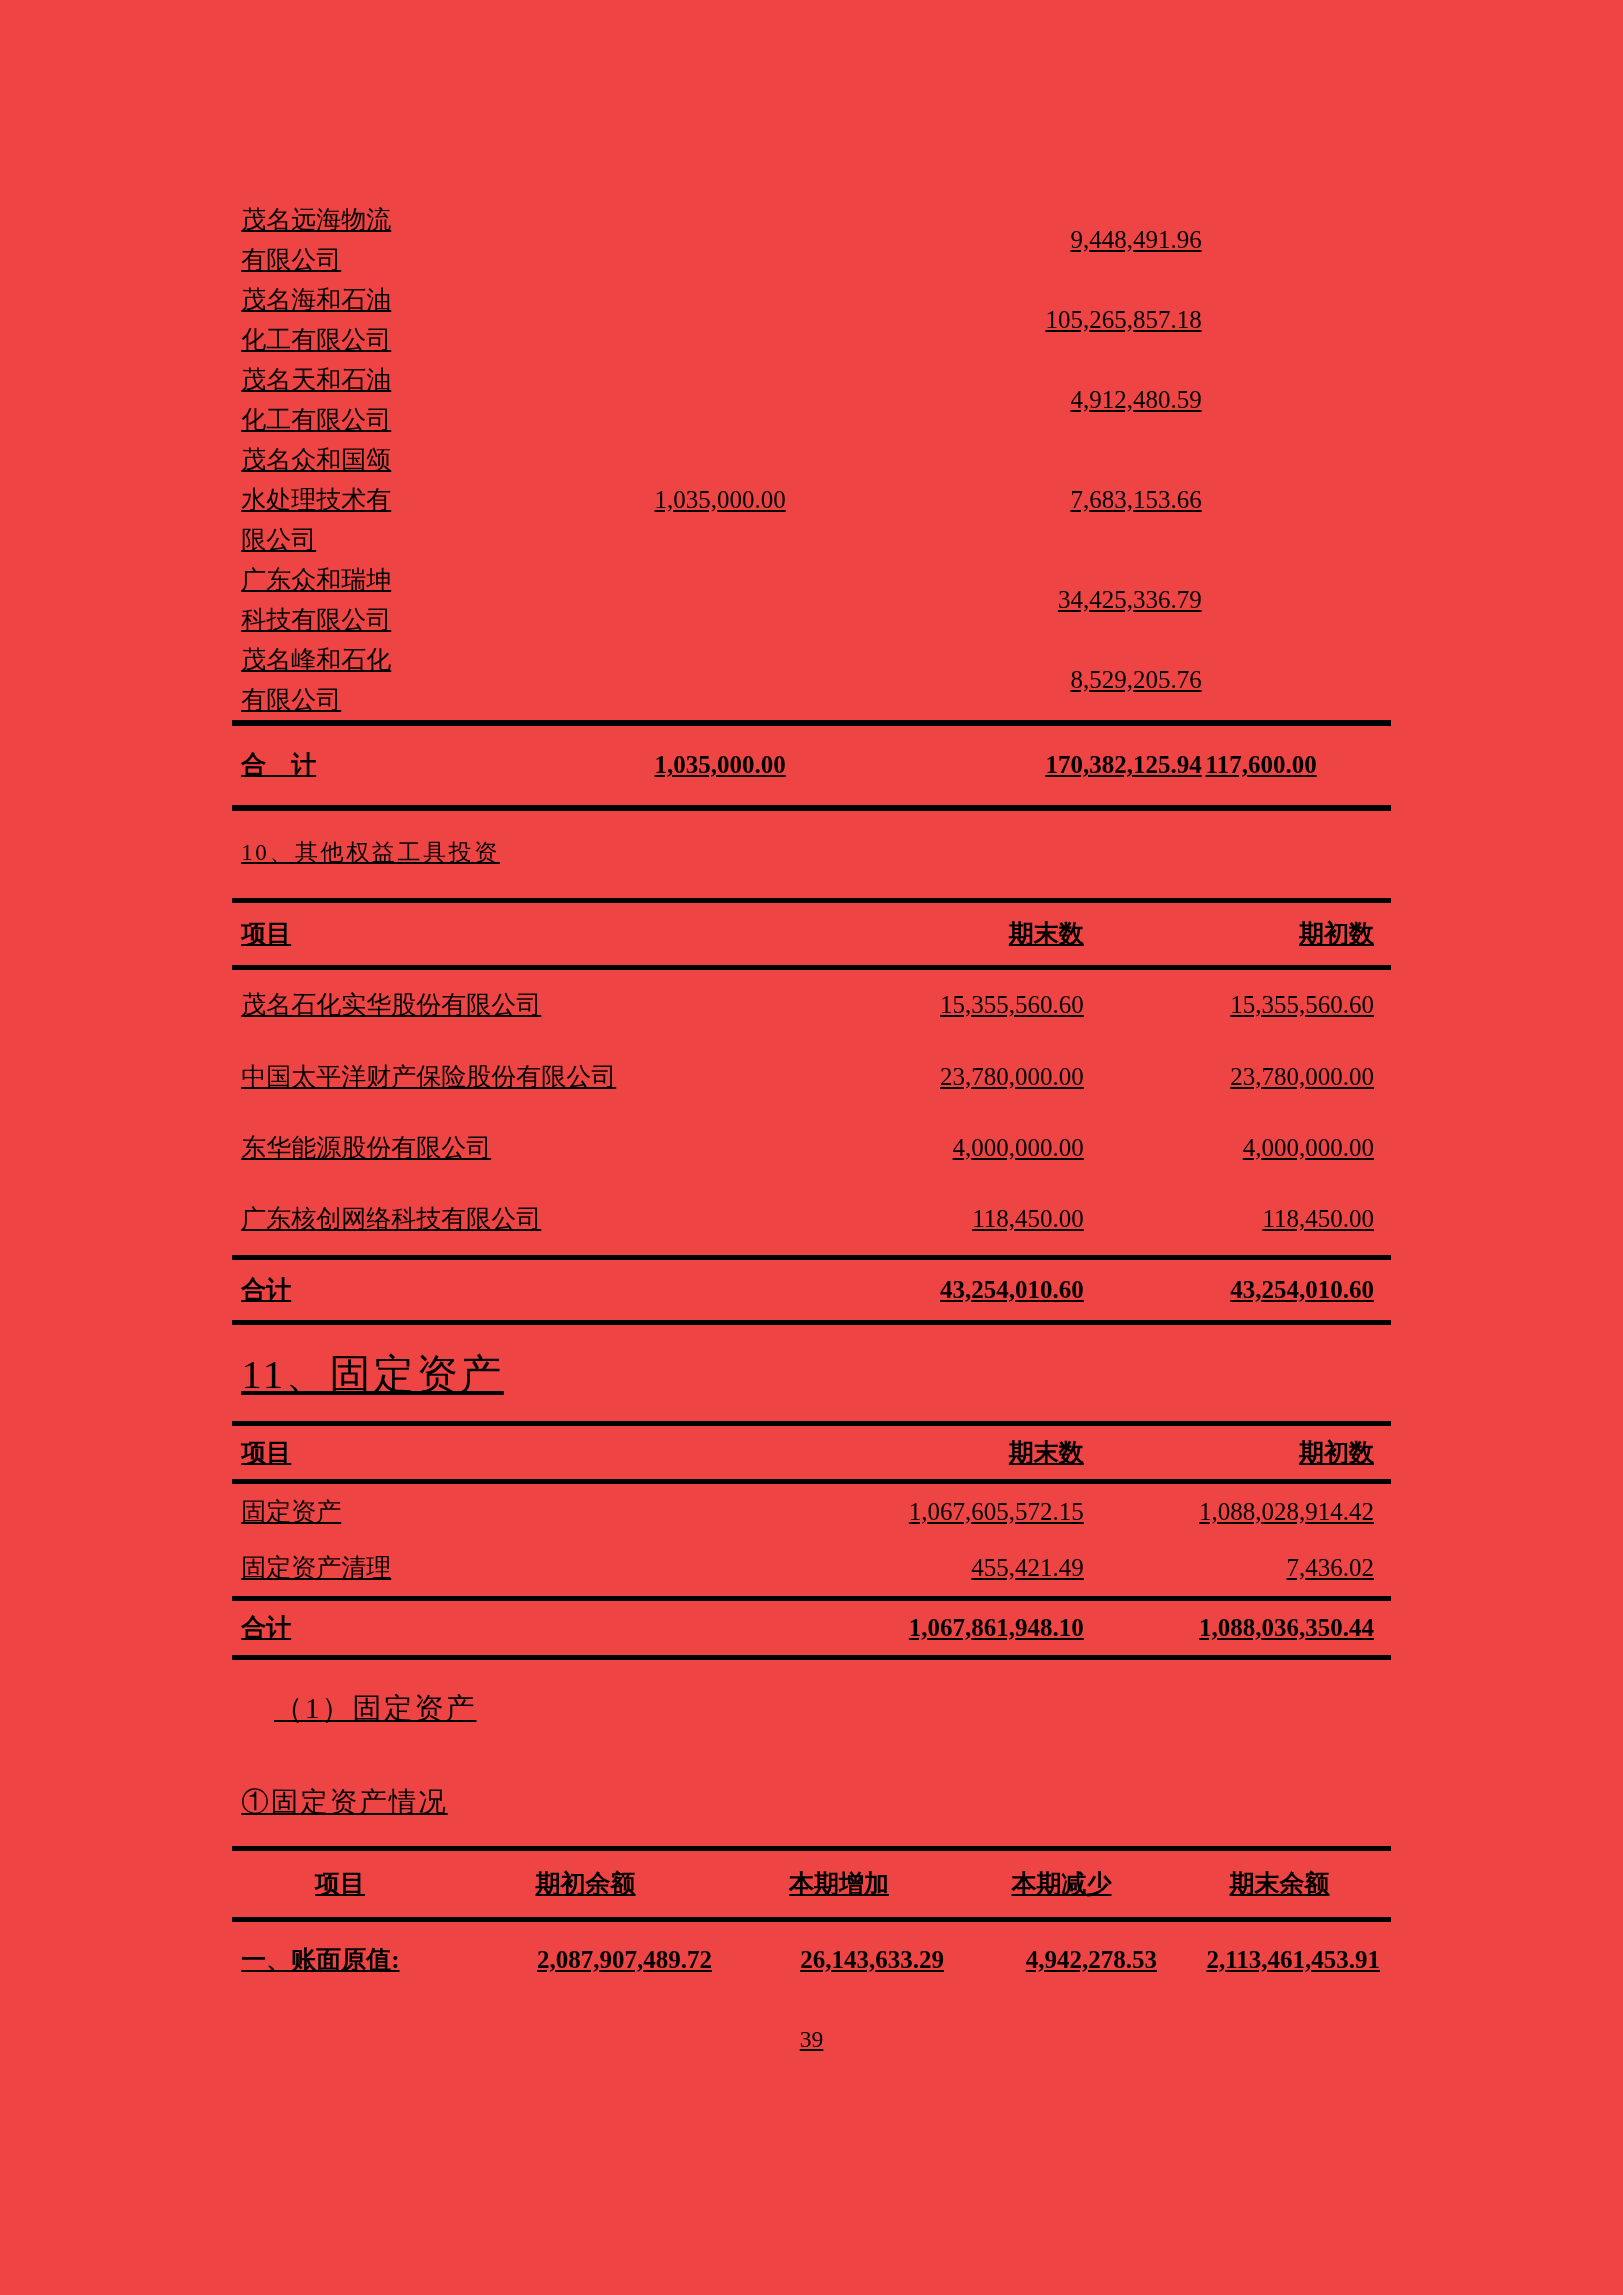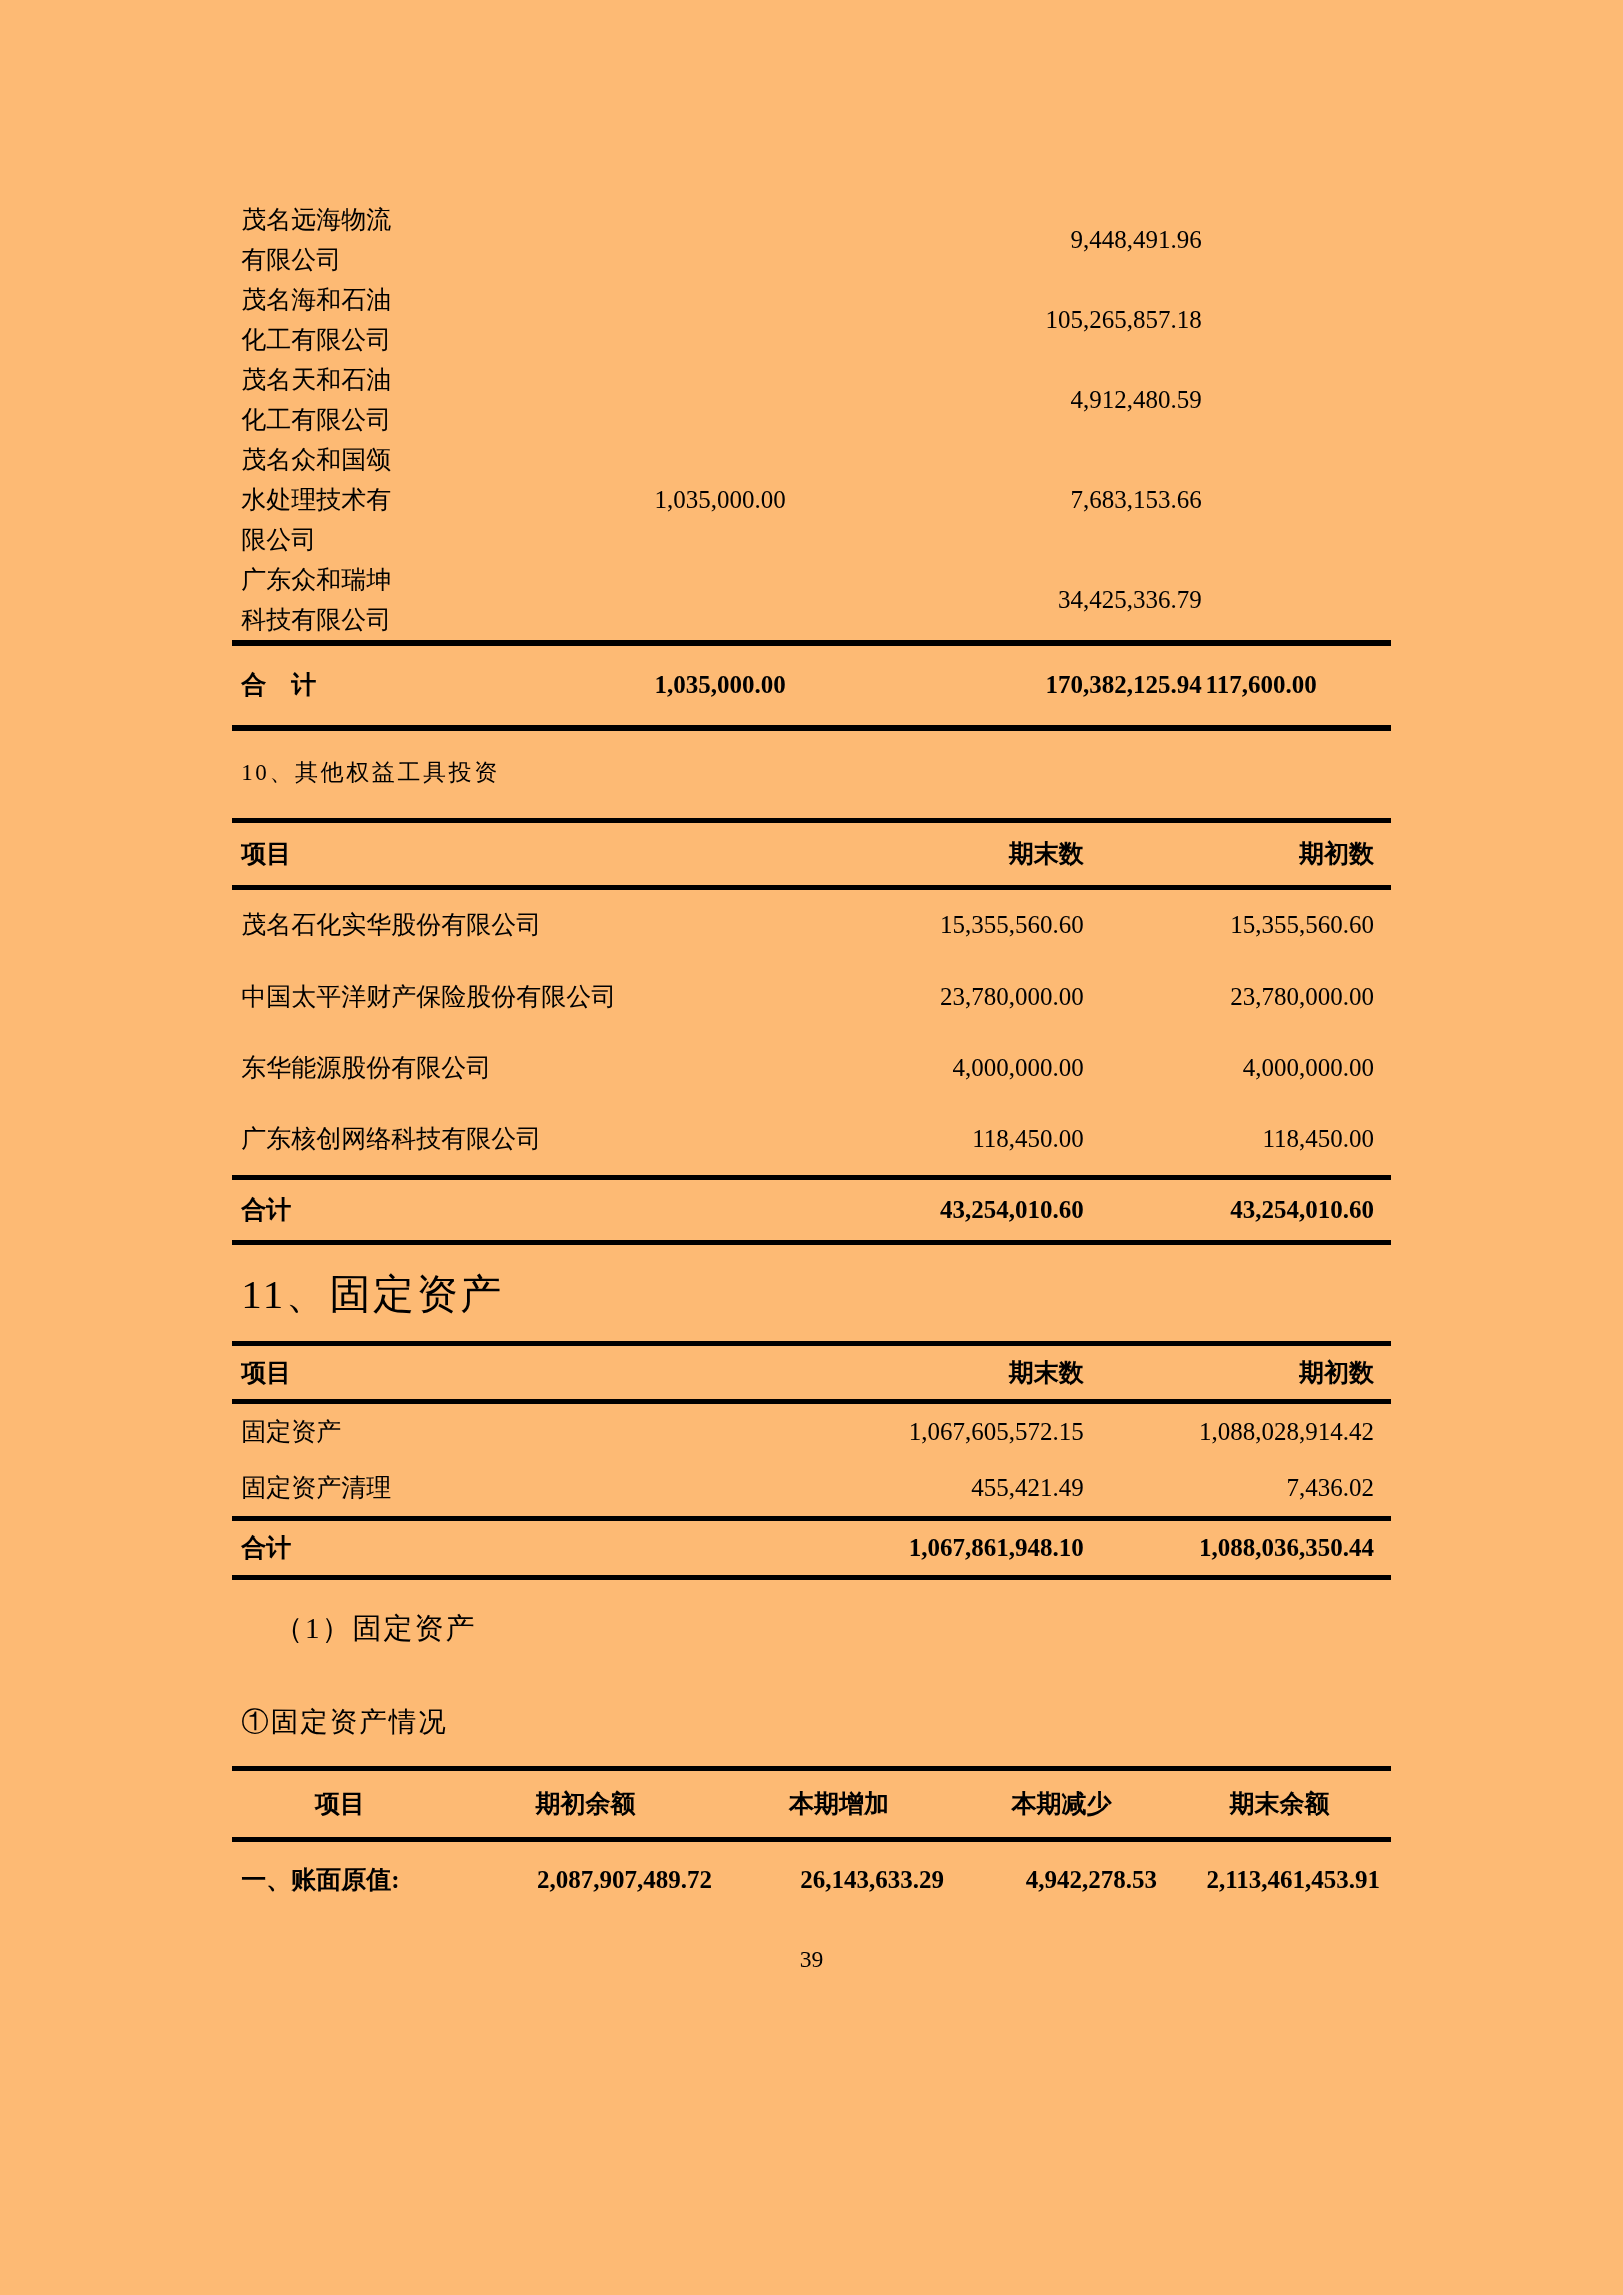--- a/index.html
+++ b/index.html
@@ -1,25 +1,26 @@
 <!DOCTYPE html>
 <html style="font-size:10.5px"><head>
 <meta charset="utf-8">
 <style>
   html,body{margin:0;padding:0;background:#ffffff;}
   .page{
     position:relative;
     width:1623px;
     height:2295px;
-    background:#fdba74;
+    background:#ef4444;
     color:#000000;
     font-family:"Liberation Serif","DejaVu Serif",serif;
     box-sizing:border-box;
     padding:200px 232px 0 232px;
     overflow:hidden;
+    text-decoration:underline;
   }
   table.t{width:100%;border-collapse:collapse;table-layout:fixed;}
   table.t td,table.t th{
     font-size:25px;line-height:1.6;vertical-align:middle;
     padding:0;font-weight:normal;word-break:break-all;
   }
   
   .t1 td{line-height:2.0;padding-top:1.3px;padding-bottom:1.3px;}
   .t1 .name{white-space:pre-line;text-align:left;padding-left:9.2px;}
   .t1 .c2{text-align:right;padding-right:2.6px;}
@@ -100,20 +101,27 @@
       <td class="c3">7,683,153.66</td>
       <td class="c4"></td>
     </tr>
     <tr>
       <td class="name">广东众和瑞坤
 科技有限公司</td>
       <td class="c2"></td>
       <td class="c3">34,425,336.79</td>
       <td class="c4"></td>
     </tr>
+    <tr>
+      <td class="name">茂名峰和石化
+有限公司</td>
+      <td class="c2"></td>
+      <td class="c3">8,529,205.76</td>
+      <td class="c4"></td>
+    </tr>
     <tr class="total">
       <td class="name">合　计</td>
       <td class="c2">1,035,000.00</td>
       <td class="c3">170,382,125.94</td>
       <td class="c4">117,600.00</td>
     </tr>
   </tbody>
     </table>
 
   <div class="h-sec">10、其他权益工具投资</div>

